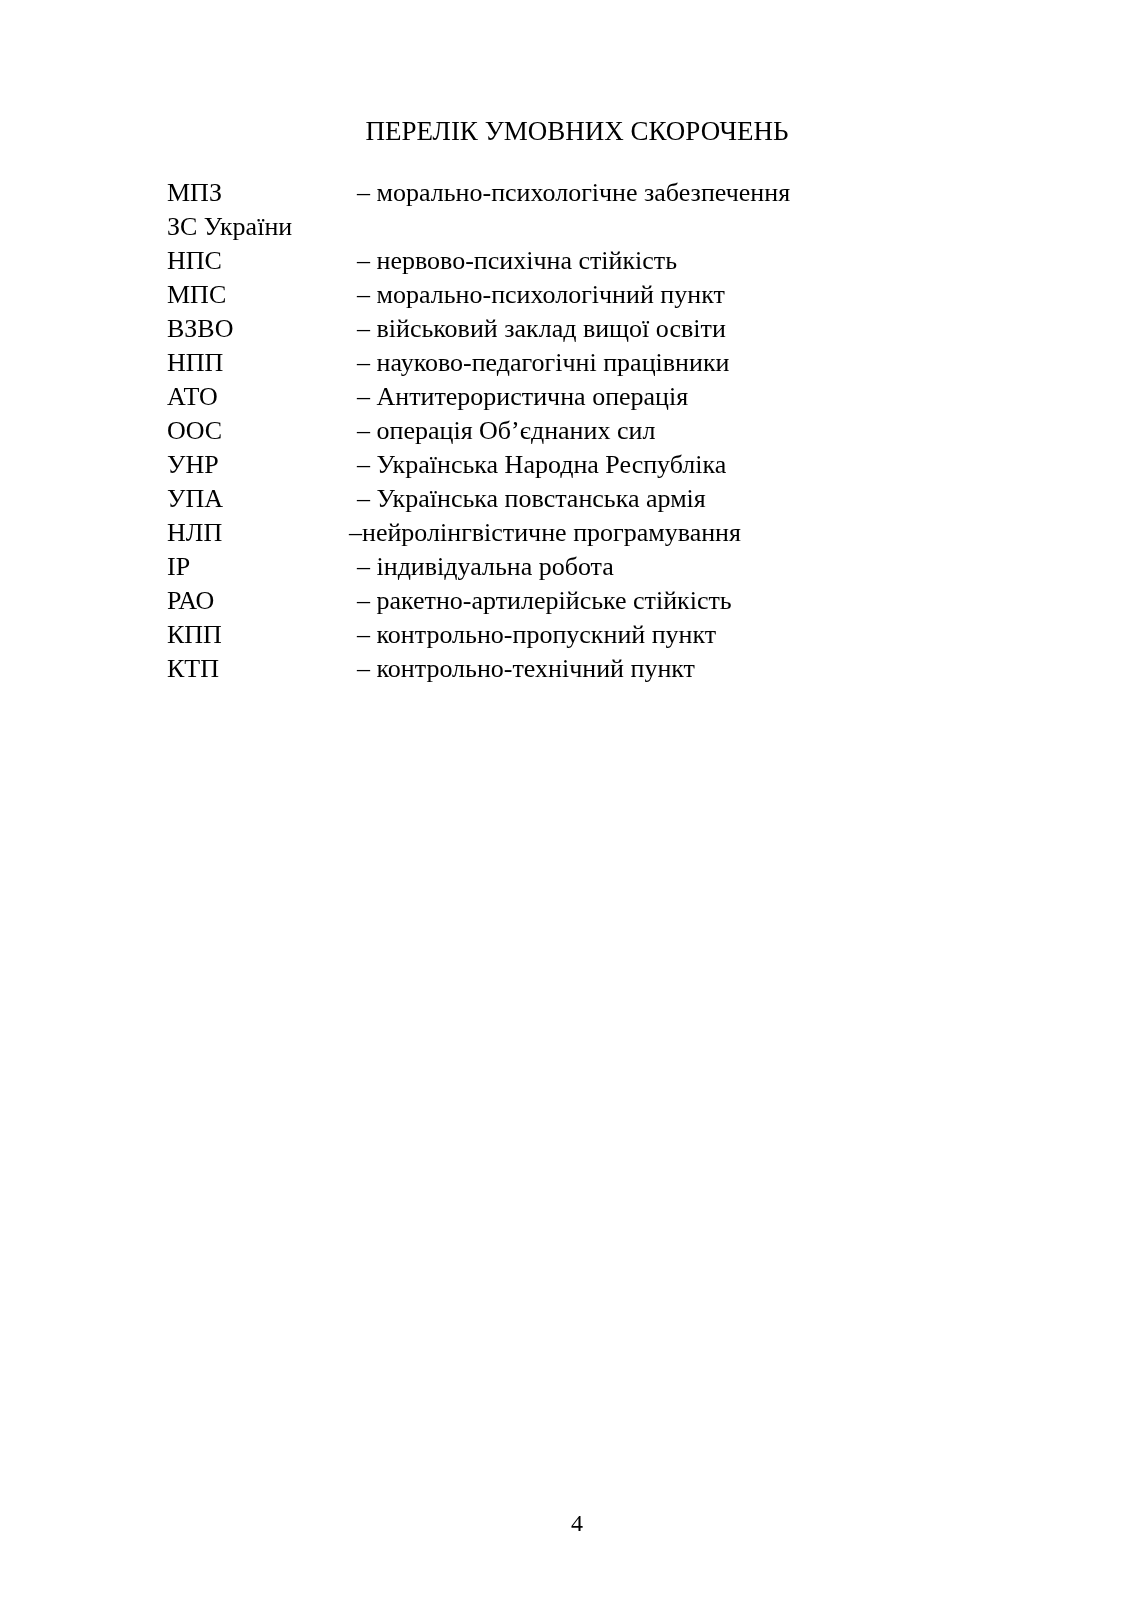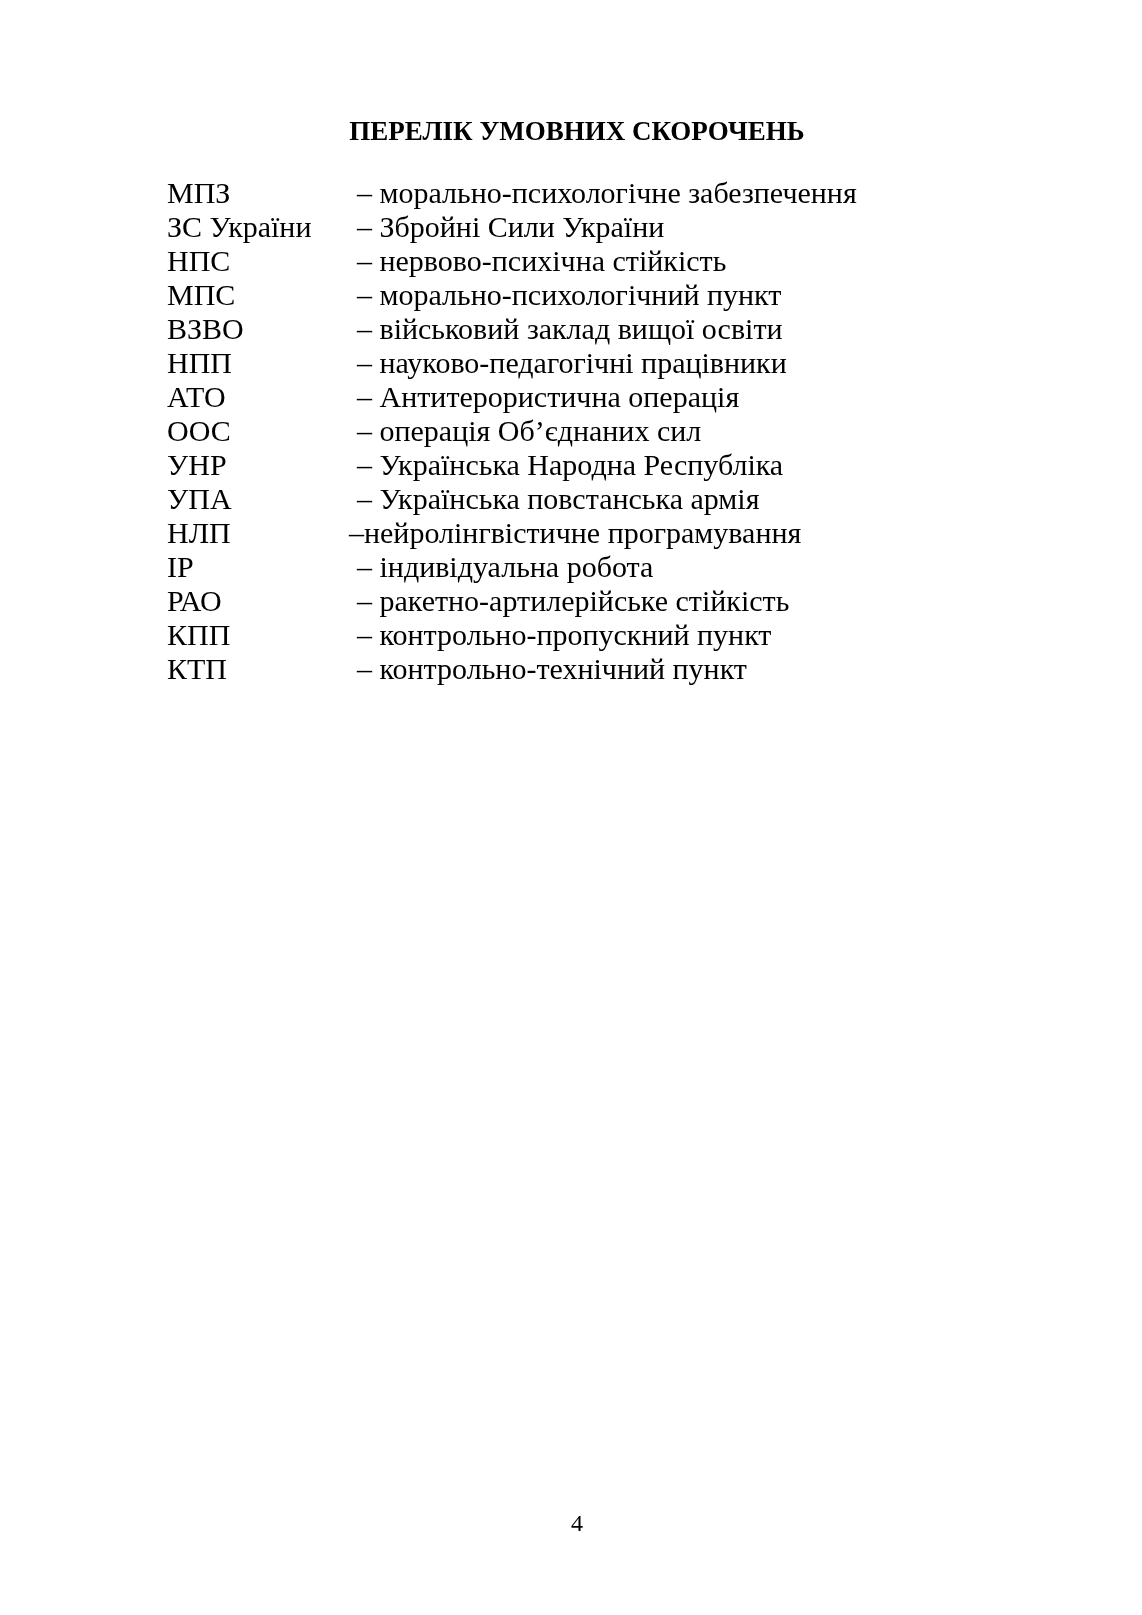--- a/index.html
+++ b/index.html
@@ -22,36 +22,36 @@
       width: 1142px;
       height: 1615px;
       background: #ffffff;
     }
     .title {
       position: absolute;
       top: 116px;
       left: 0;
       width: 1142px;
       text-align: center;
-      font-weight: bold;
+      font-weight: normal;
       font-size: 27px;
       letter-spacing: 0px;
       padding-left: 12px;
       box-sizing: border-box;
     }
     .list {
       position: absolute;
       top: 176px;
       left: 167px;
       width: 800px;
     }
     .row {
       position: relative;
       height: 34px;
-      font-size: 30px;
+      font-size: 26px;
       line-height: 34px;
       white-space: nowrap;
     }
     .abbr {
       position: absolute;
       left: 0;
       top: 0;
     }
     .defn {
       position: absolute;
@@ -75,21 +75,20 @@
 <div class="page">
   <div class="title">ПЕРЕЛІК УМОВНИХ СКОРОЧЕНЬ</div>
 
   <div class="list">
     <div class="row">
       <span class="abbr">МПЗ</span>
       <span class="defn">– морально-психологічне забезпечення</span>
     </div>
     <div class="row">
       <span class="abbr">ЗС України</span>
-      <span class="defn">– Збройні Сили України</span>
     </div>
     <div class="row">
       <span class="abbr">НПС</span>
       <span class="defn">– нервово-психічна стійкість</span>
     </div>
     <div class="row">
       <span class="abbr">МПС</span>
       <span class="defn">– морально-психологічний пункт</span>
     </div>
     <div class="row">

